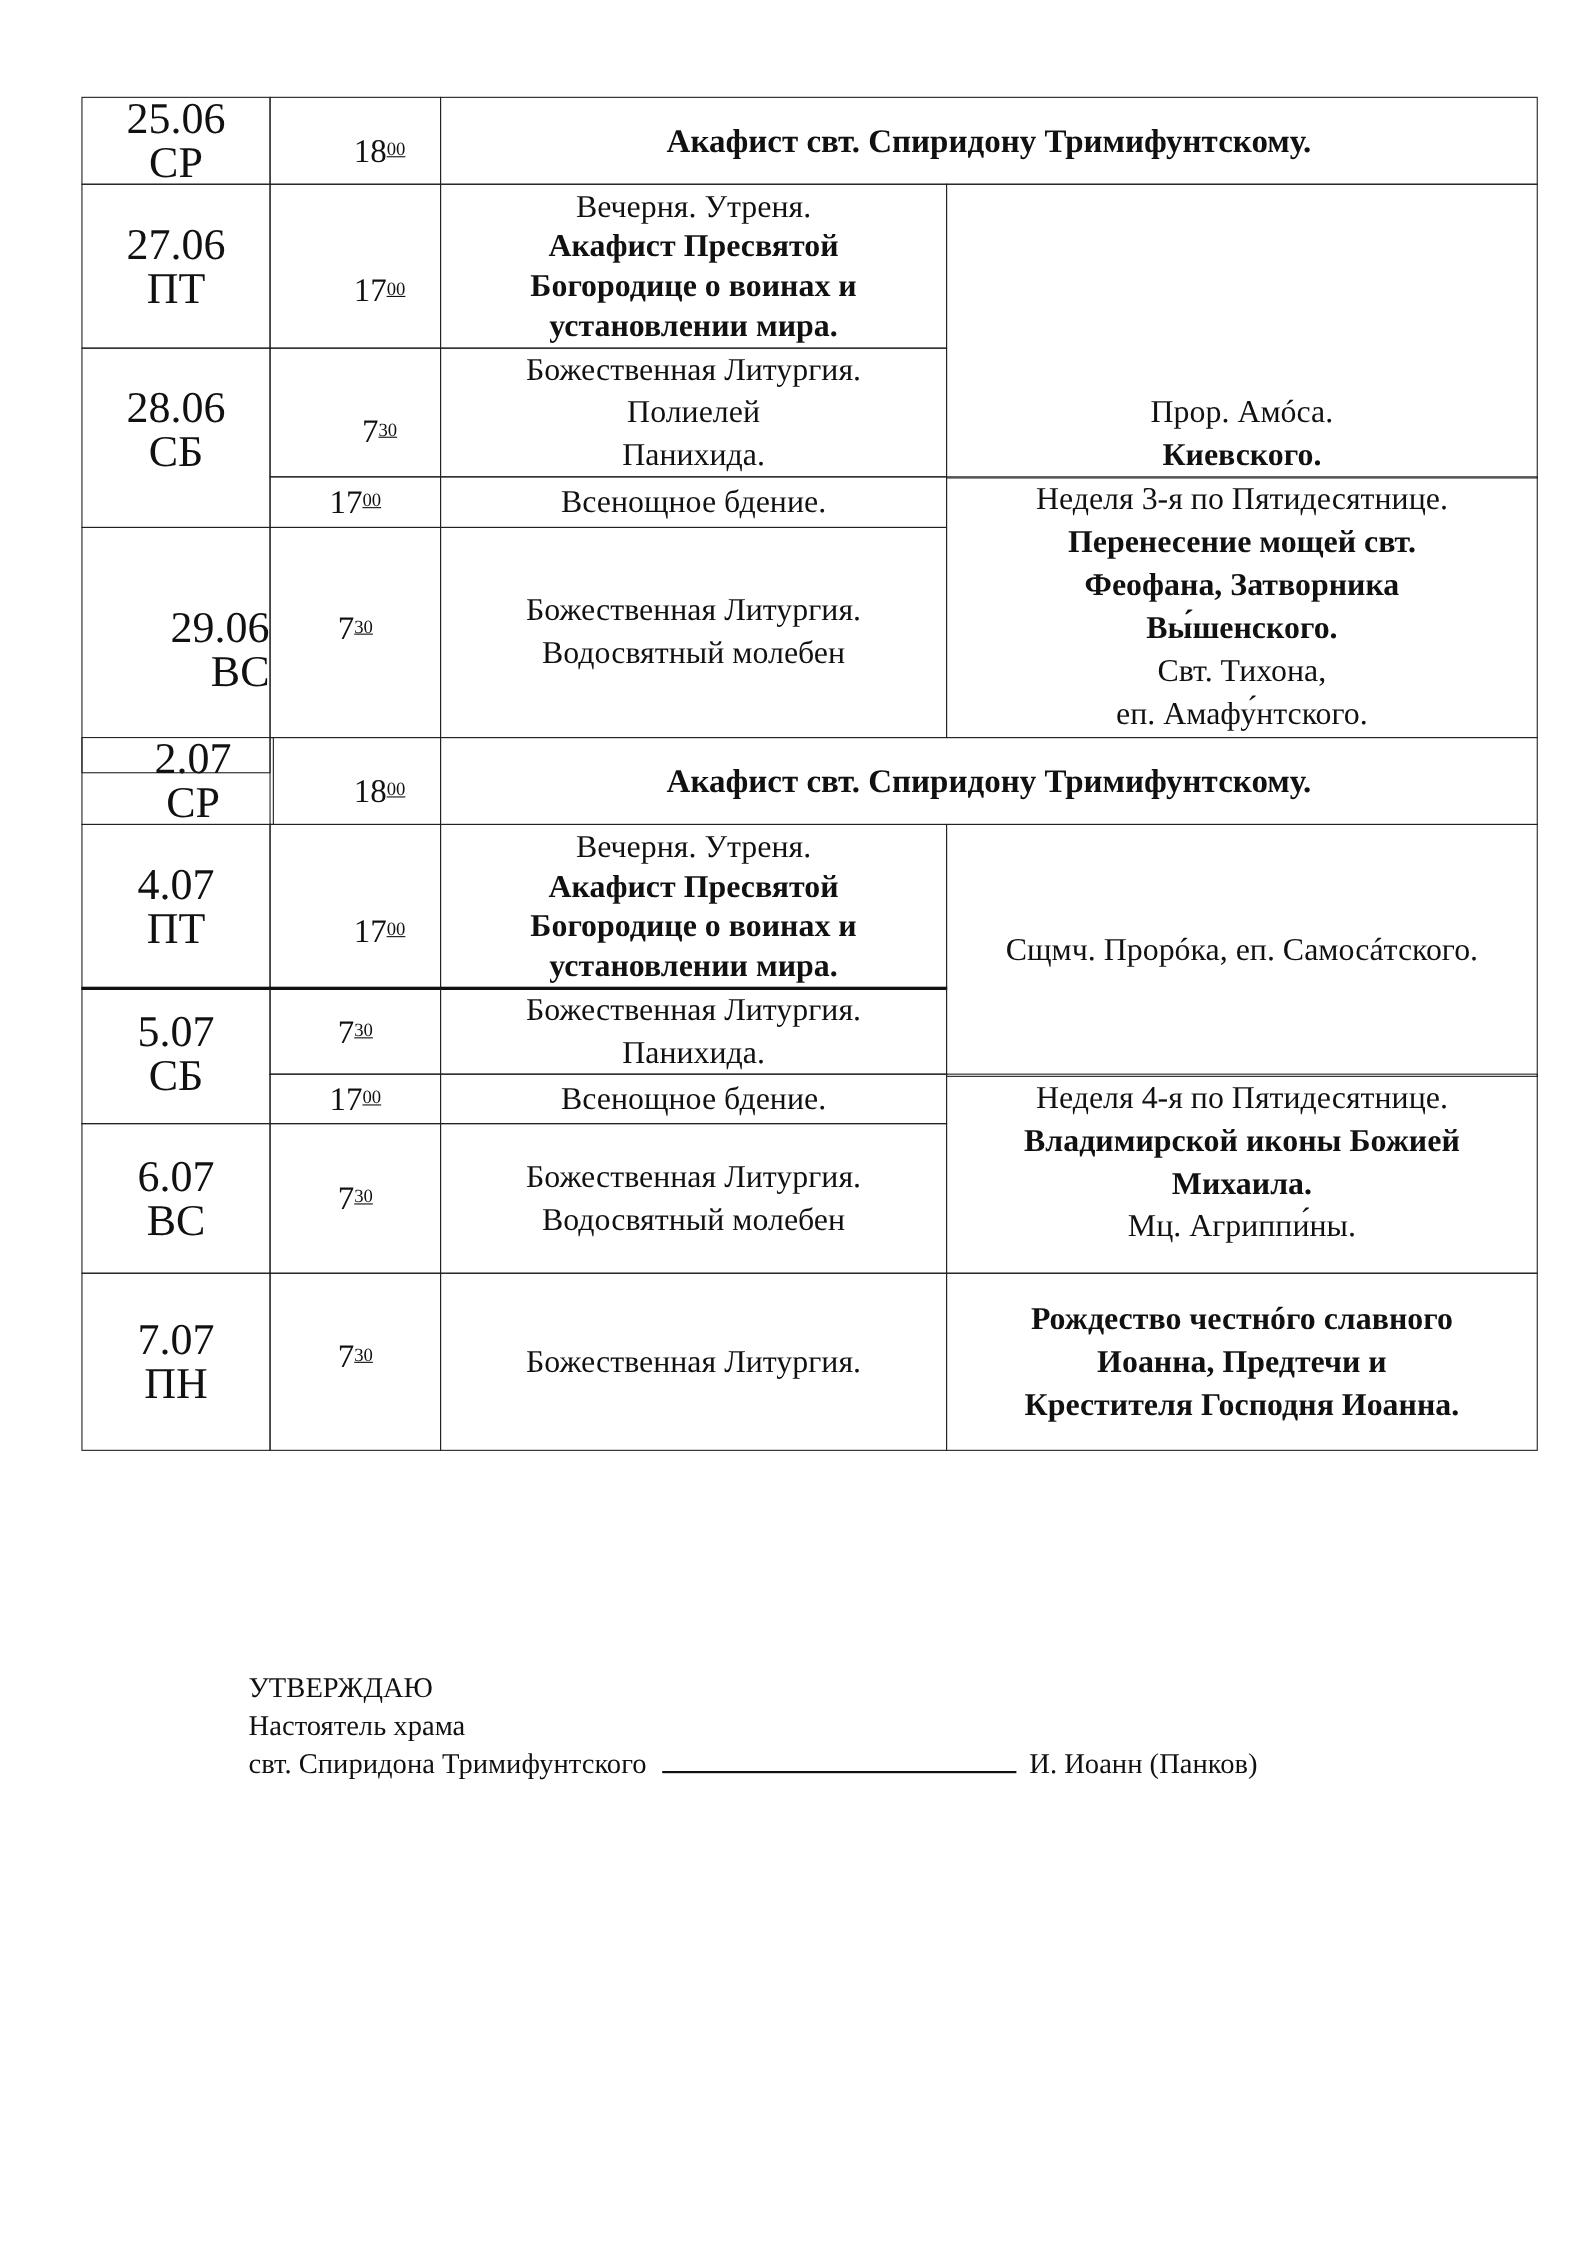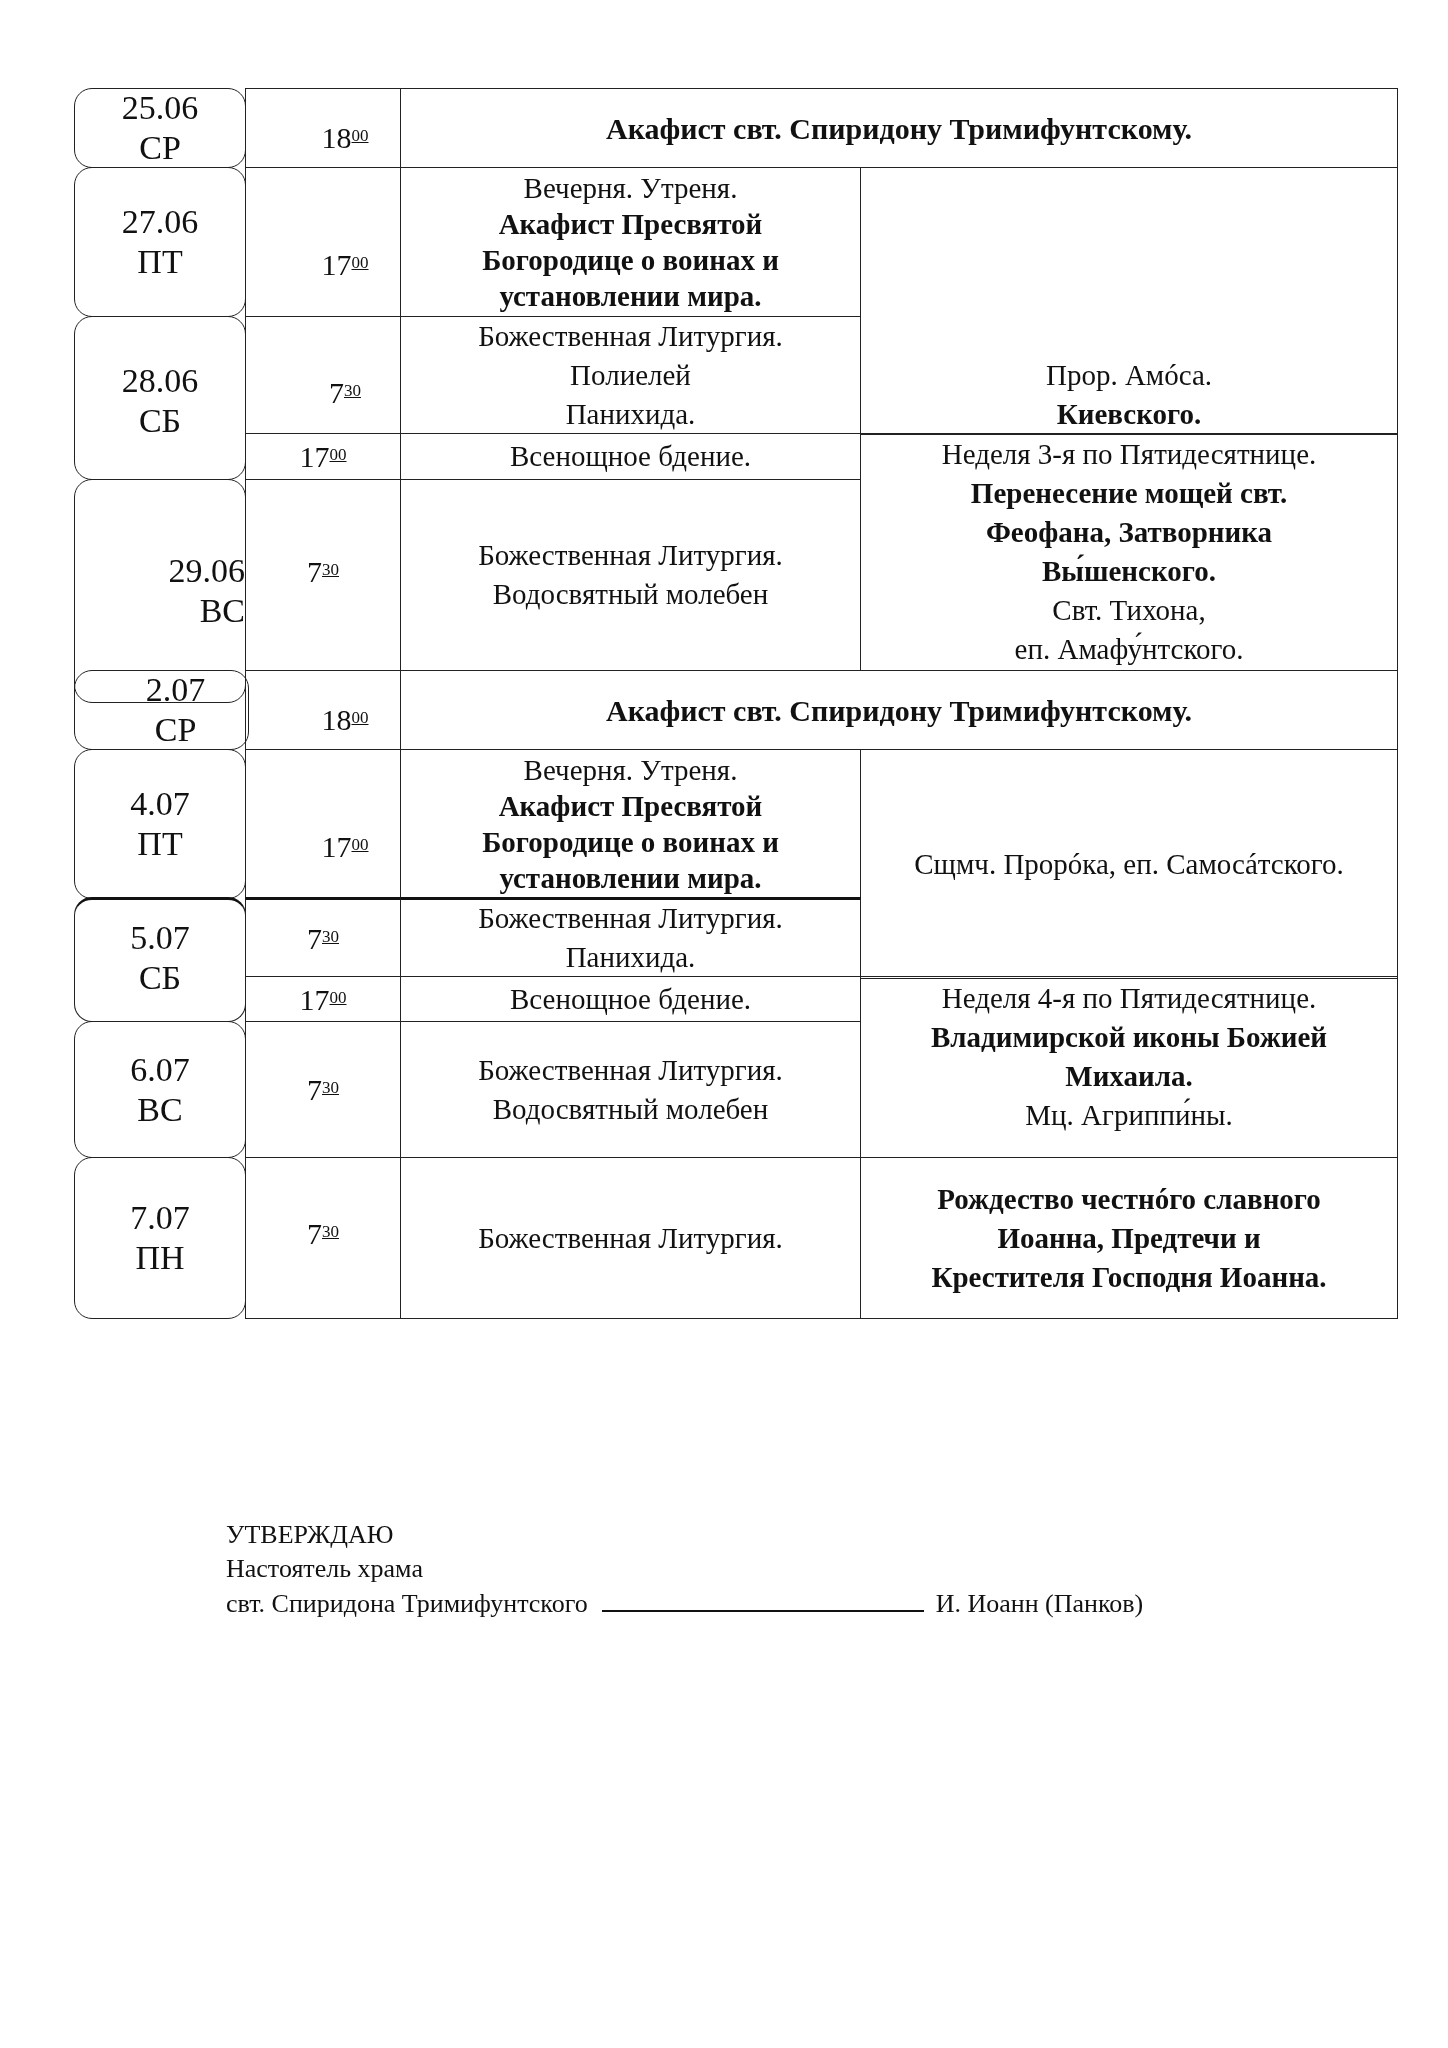--- a/index.html
+++ b/index.html
@@ -2,21 +2,21 @@
 <html><head>
 <meta charset="utf-8">
 <style>
   html, body { margin:0; padding:0; background:#ffffff; }
   body { width:1448px; height:2048px; position:relative; overflow:hidden;
          font-family:"Liberation Serif", "DejaVu Serif", serif; color:#111; }
   .grid { position:absolute; left:74px; top:88px; width:1324px; height:1230px; }
   .cell { position:absolute; box-sizing:border-box; border:1.5px solid #222;
           display:flex; flex-direction:column; align-items:center; justify-content:center;
           text-align:center; font-size:29px; line-height:39px; }
-  .cell.date { font-size:34px; line-height:40px;border-radius:18px; }
+  .cell.date { font-size:40px; line-height:40px; }
   .bold { font-weight:bold; }
   .t-main { font-size:30px; }
   sup { font-size:17px; text-decoration:underline; vertical-align:top; position:relative; top:-2px; }
   .time { font-size:30px; }
   .time.top { justify-content:center; padding-top:18px;padding-left:44px; }
   .thick-top { border-top:3px solid #111; }
   .sign { position:absolute; left:226px; top:1518px; font-size:26px; line-height:34px; }
   .sign-line { display:inline-block; width:322px; border-bottom:2px solid #111; margin:0 12px 0 14px; height:24px; vertical-align:baseline; }
 </style>
 </head>
@@ -46,21 +46,21 @@
     <span>Вечерня. Утреня.</span>
     <span class="bold">Акафист Пресвятой</span>
     <span class="bold">Богородице о воинах и</span>
     <span class="bold">установлении мира.</span>
   </div>
   <div class="cell" style="left:786px;top:79px;width:538px;height:268px;justify-content:flex-end;padding-top:64px;">
     <span>Прор. Амóса.</span>
     <span class="bold">Киевского.</span>
   </div>
 
-  <div class="cell date" style="left:0;top:228px;width:172px;height:164px;justify-content:flex-start;padding-top:44px;">
+  <div class="cell date" style="left:0;top:228px;width:172px;height:164px;justify-content:flex-start;padding-top:34px;">
     <span>28.06</span>
     <span>СБ</span>
   </div>
   <div class="cell time top" style="left:171px;top:228px;width:156px;height:118px;padding-top:34px;">
     <span><span>7</span><sup>30</sup></span>
   </div>
   <div class="cell" style="left:326px;top:228px;width:461px;height:118px;">
     <span>Божественная Литургия.</span>
     <span>Полиелей</span>
     <span>Панихида.</span>

